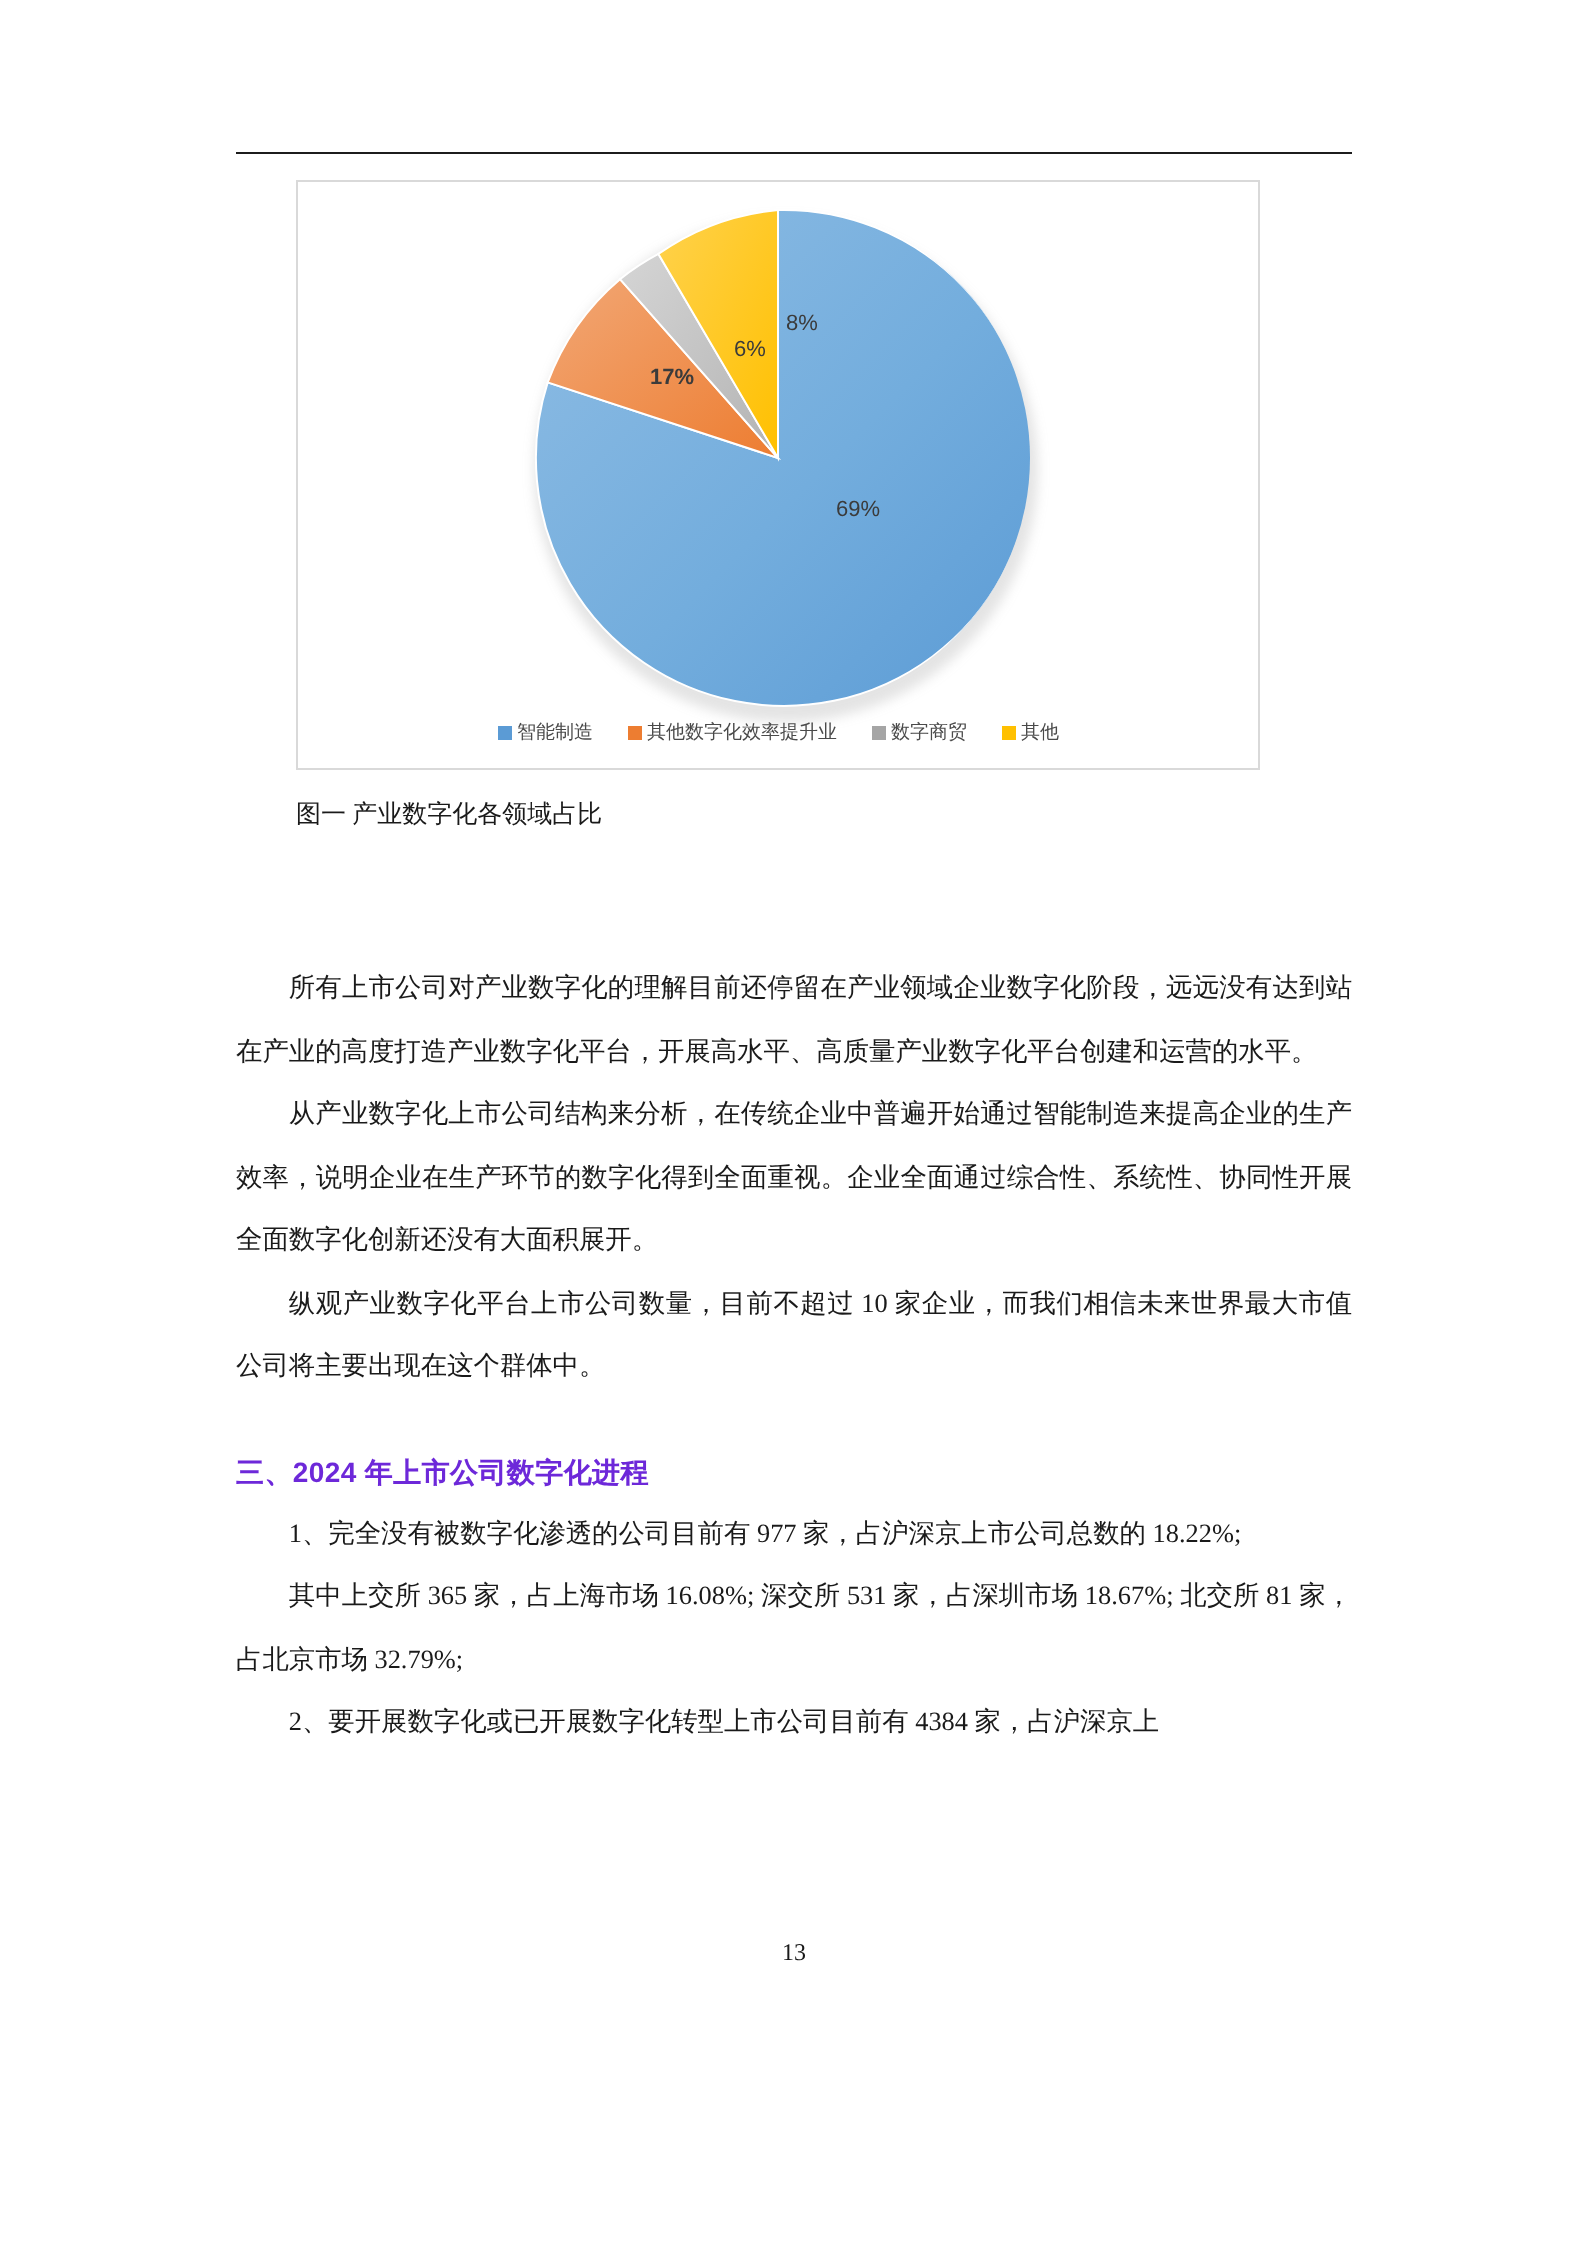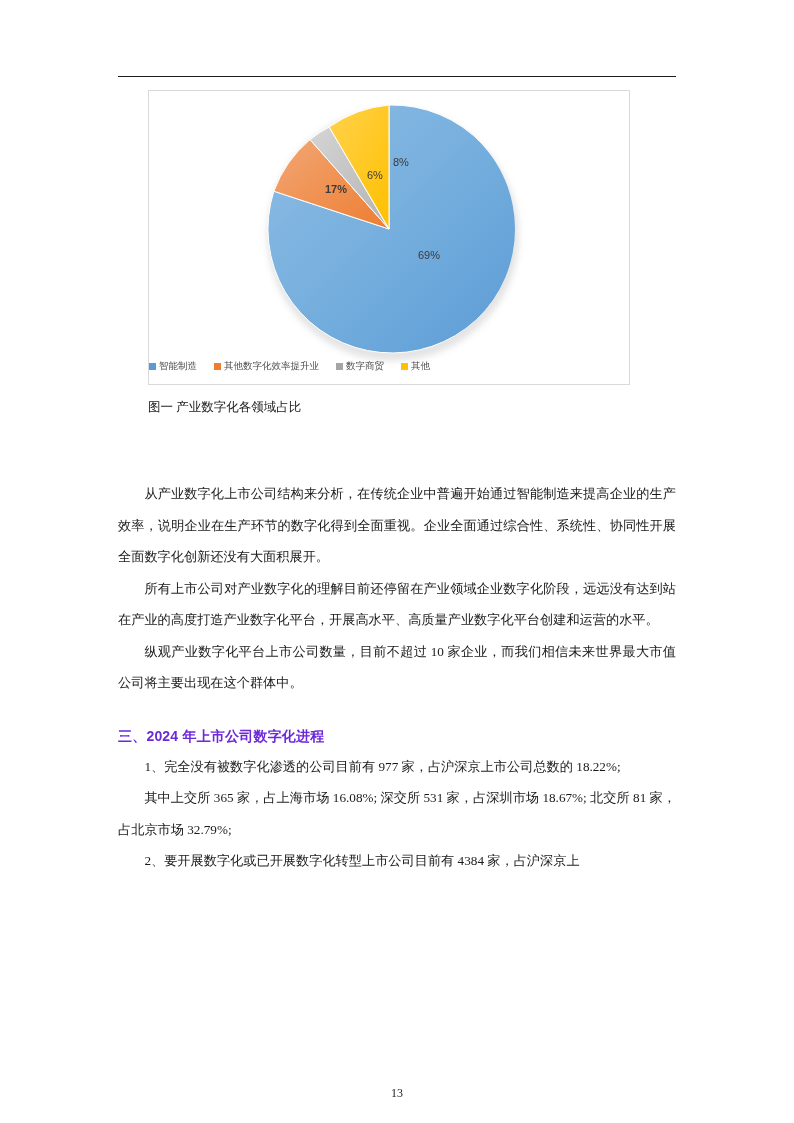--- a/index.html
+++ b/index.html
@@ -100,20 +100,21 @@
   .pl-orange { left: 62px;  top: 80px; font-weight: bold;  }
   .pl-gray   { left: 104px; top: 66px;  }
   .pl-yellow { left: 130px; top: 53px;  }
 
   .legend {
     position: absolute;
     left: 0;
     right: 0;
     bottom: 11px;
     display: flex;
+    justify-content: center;
     align-items: center;
     gap: 17px;
     font-family: "Liberation Sans", sans-serif;
   }
   .legend-item {
     display: flex;
     align-items: center;
     gap: 3px;
   }
   .legend-swatch {
@@ -159,21 +160,21 @@
     font-size: 14px;
     font-weight: bold;
     line-height: 30px;
     color: #6d28d9;
     letter-spacing: 0.2px;
   }
 
   
   .page-number {
     position: absolute;
-    top: 1086px;
+    top: 969px;
     left: 0;
     width: 794px;
     text-align: center;
     font-size: 12px;
     color: #1a1a1a;
   }
 </style>
 </head>
 <body>
 
@@ -241,22 +242,22 @@
           <span class="legend-swatch" style="background:#FFC000"></span>
           <span class="legend-text">其他</span>
         </div>
       </div>
     </div>
 
     <div class="fig-caption">图一  产业数字化各领域占比</div>
   </div>
 
   <div class="body-area">
+    <p class="para">所有上市公司对产业数字化的理解目前还停留在产业领域企业数字化阶段，远远没有达到站在产业的高度打造产业数字化平台，开展高水平、高质量产业数字化平台创建和运营的水平。</p>
     <p class="para">从产业数字化上市公司结构来分析，在传统企业中普遍开始通过智能制造来提高企业的生产效率，说明企业在生产环节的数字化得到全面重视。企业全面通过综合性、系统性、协同性开展全面数字化创新还没有大面积展开。</p>
-    <p class="para">所有上市公司对产业数字化的理解目前还停留在产业领域企业数字化阶段，远远没有达到站在产业的高度打造产业数字化平台，开展高水平、高质量产业数字化平台创建和运营的水平。</p>
     <p class="para">纵观产业数字化平台上市公司数量，目前不超过 10 家企业，而我们相信未来世界最大市值公司将主要出现在这个群体中。</p>
 
     <h2 class="section-title">三、2024 年上市公司数字化进程</h2>
 
     <p class="para">1、完全没有被数字化渗透的公司目前有 977 家，占沪深京上市公司总数的 18.22%;</p>
     <p class="para">其中上交所 365 家，占上海市场 16.08%; 深交所 531 家，占深圳市场 18.67%; 北交所 81 家，占北京市场 32.79%;</p>
     <p class="para">2、要开展数字化或已开展数字化转型上市公司目前有 4384 家，占沪深京上</p>
   </div>
 
   <div class="page-number">13</div>

